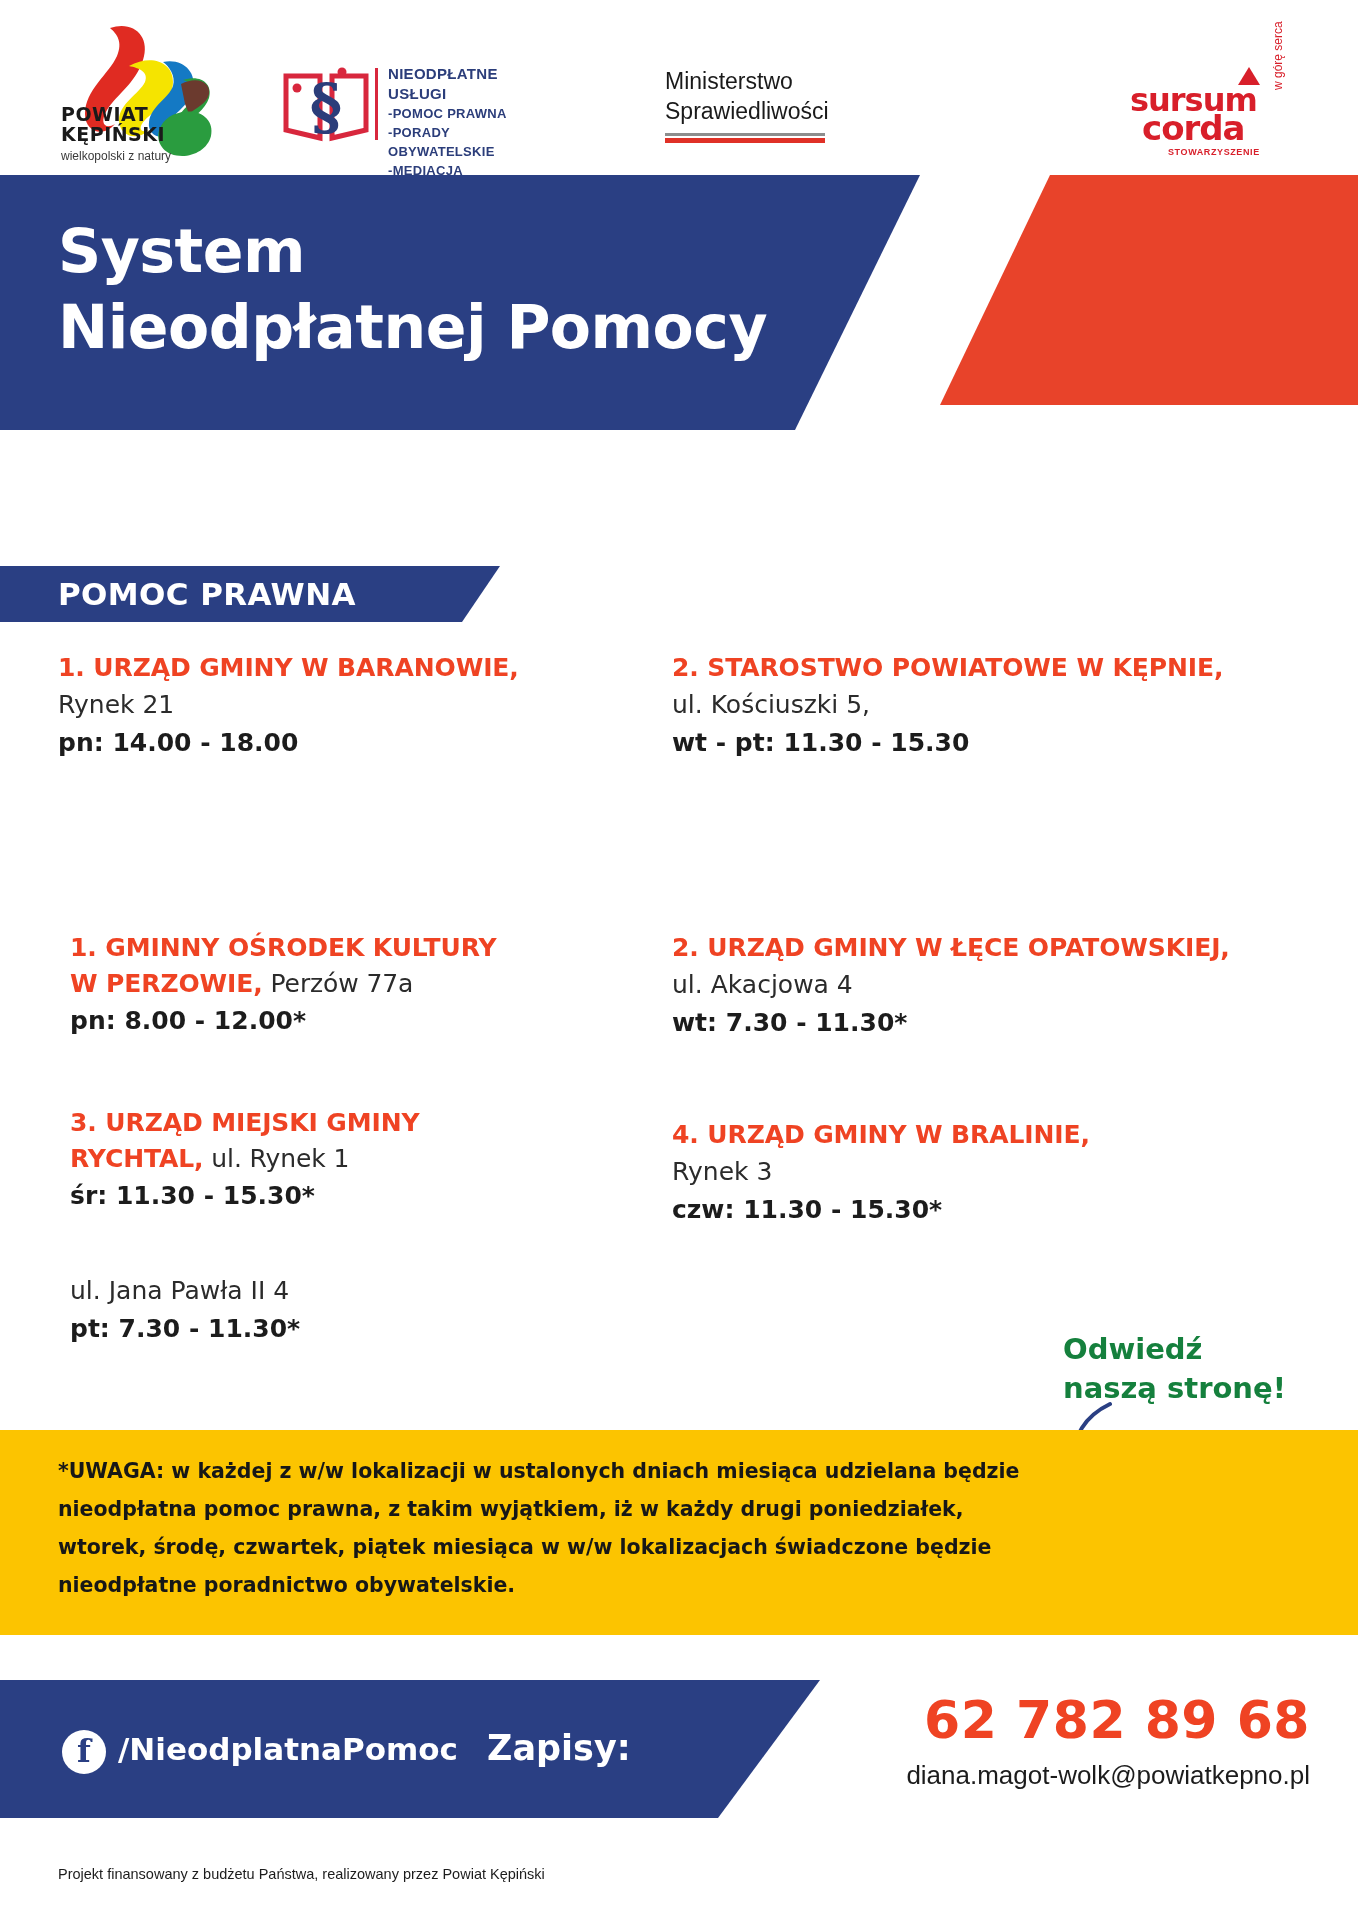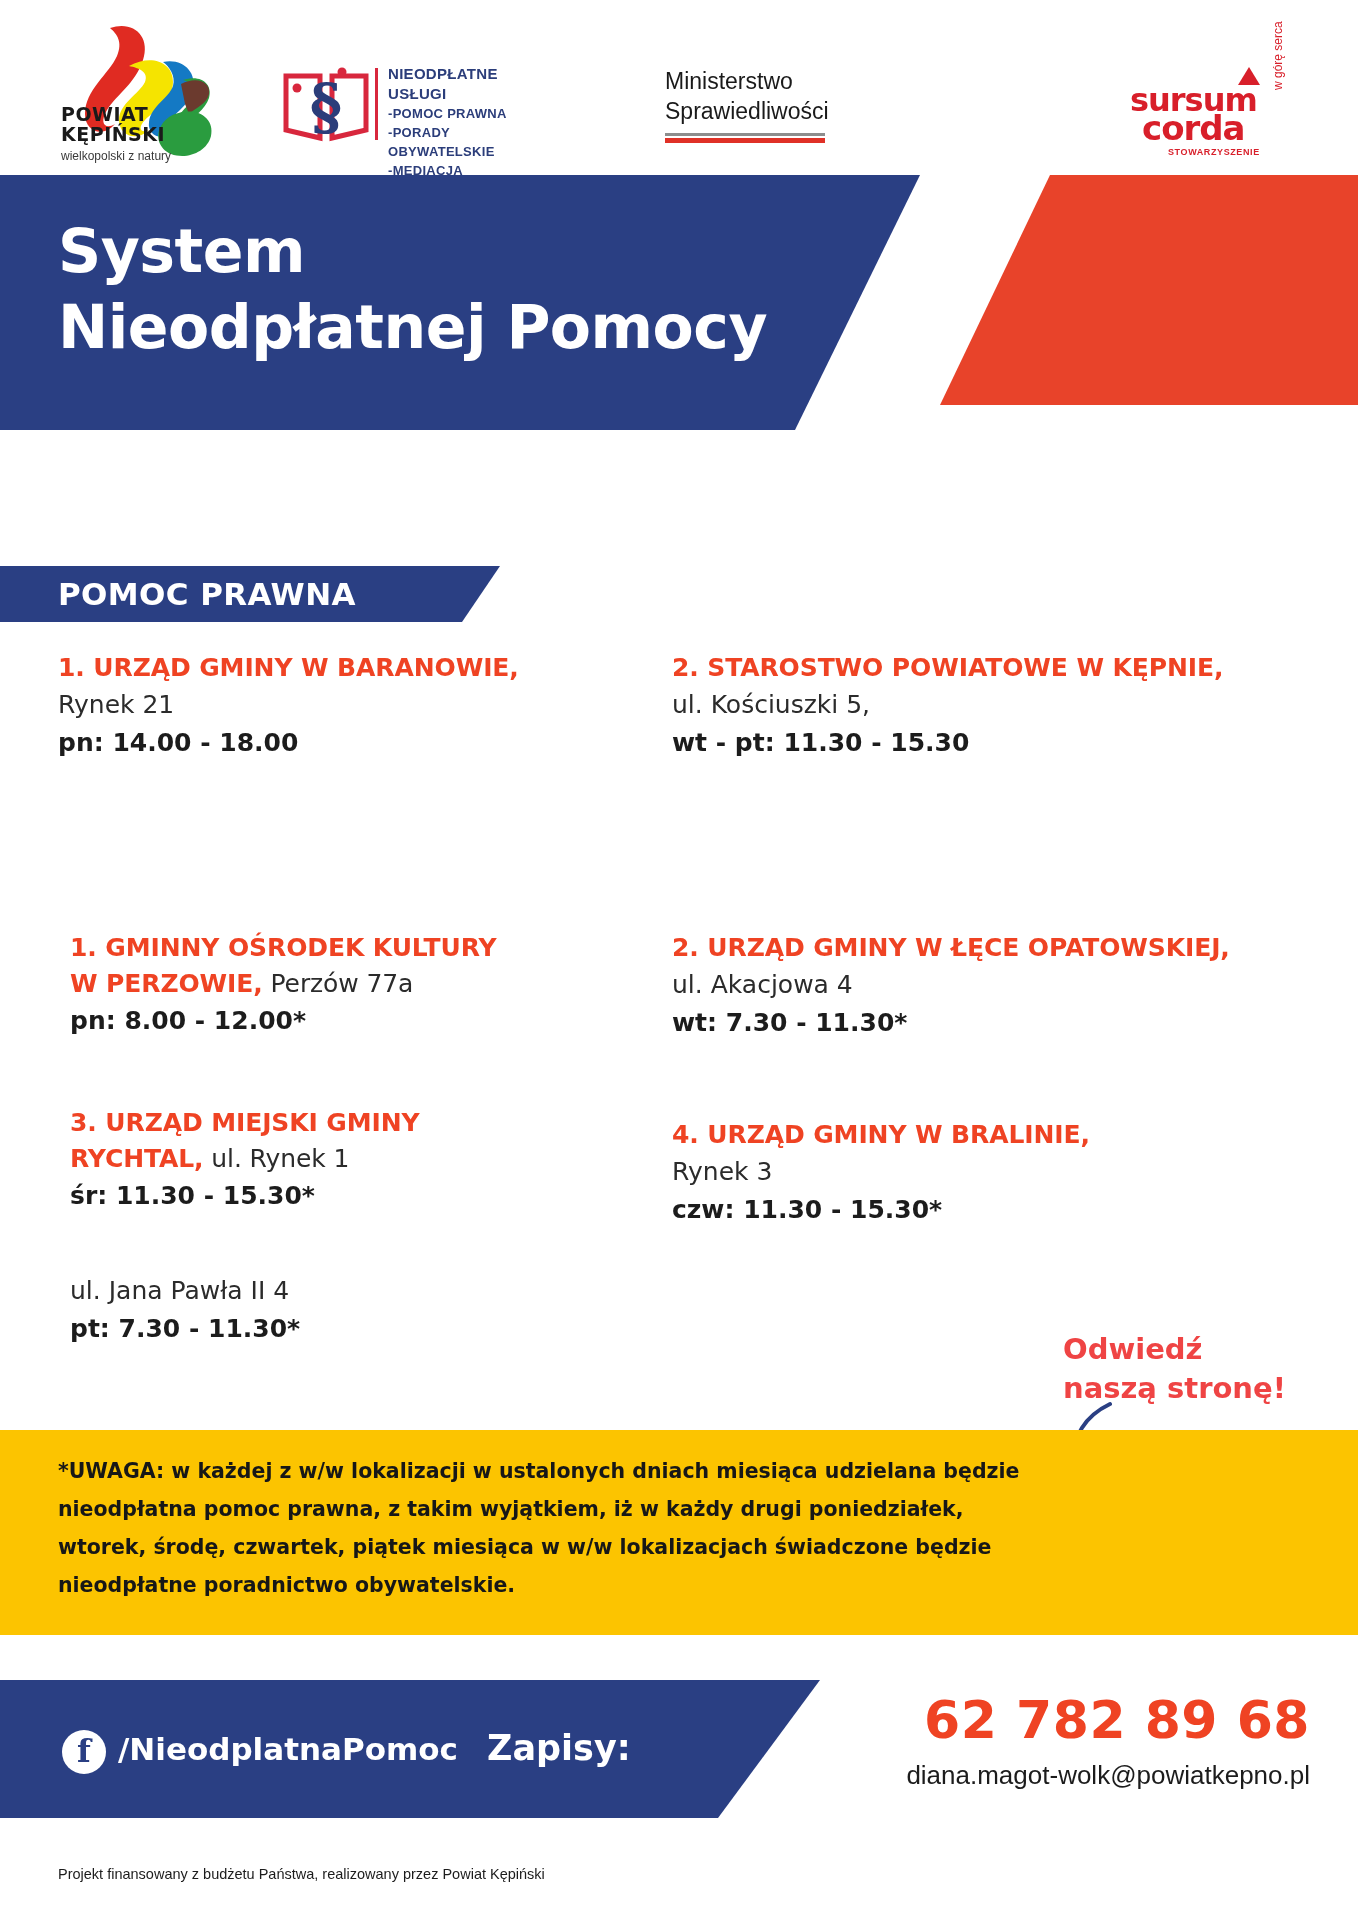--- a/index.html
+++ b/index.html
@@ -251,21 +251,21 @@
     font-family: "DejaVu Sans", sans-serif;
     font-weight: 700;
     font-size: 20.5px;
     line-height: 38px;
   }
 
   
   .visit-label {
     position: absolute;
     left: 1063px; top: 1330px;
-    color: #ef4444;
+    color: #15803d;
     font-family: "DejaVu Sans", sans-serif;
     font-weight: 700;
     font-size: 29px;
     line-height: 39px;
     white-space: pre-line;
   }
   .visit-arrow {
     position: absolute;
     left: 1055px; top: 1400px;
     width: 90px; height: 190px;

